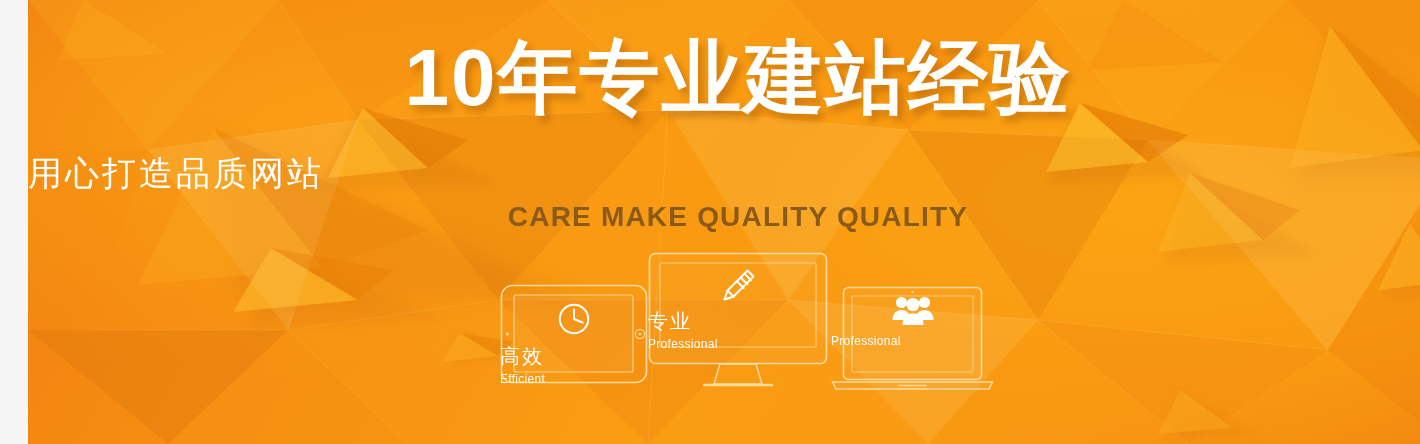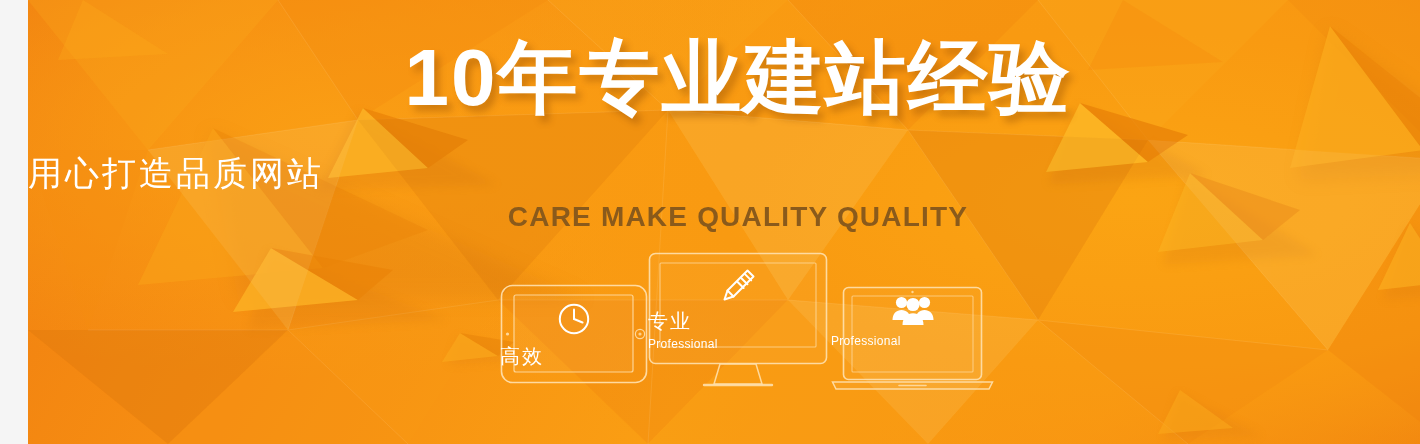--- a/index.html
+++ b/index.html
@@ -282,20 +282,21 @@
         <div class="dev-icon ico-tablet">
           <svg width="34" height="34" viewBox="0 0 34 34">
             <circle cx="17" cy="17" r="14.2" fill="none" stroke="#FFFFFF" stroke-width="2"></circle>
             <line x1="17" y1="17" x2="17" y2="7.5" stroke="#FFFFFF" stroke-width="2" stroke-linecap="round"></line>
             <line x1="17" y1="17" x2="25.5" y2="20.5" stroke="#FFFFFF" stroke-width="2" stroke-linecap="round"></line>
           </svg>
         </div>
 
         <div class="dev-label lbl-tablet">
           <span class="cn">高效</span>
+          <span class="en">Efficient</span>
         </div>
       </div>
 
       <div class="device dev-monitor">
         <svg width="180" height="146" viewBox="0 0 180 146">
           <rect x="1.5" y="1.5" width="177" height="110" rx="6" ry="6" fill="#FFFFFF" fill-opacity="0.04" stroke="#FFE0AC" stroke-width="1.6" opacity="0.92"></rect>
           <rect x="12" y="11" width="156" height="84" rx="1" ry="1" fill="none" stroke="#FFE0AC" stroke-width="1.1" opacity="0.7"></rect>
           <path d="M72,112 L66,132 L114,132 L108,112 Z" fill="none" stroke="#FFE0AC" stroke-width="1.5" opacity="0.9"></path>
           <line x1="56" y1="133" x2="124" y2="133" stroke="#FFE0AC" stroke-width="2.4" stroke-linecap="round" opacity="0.9"></line>
         </svg>

